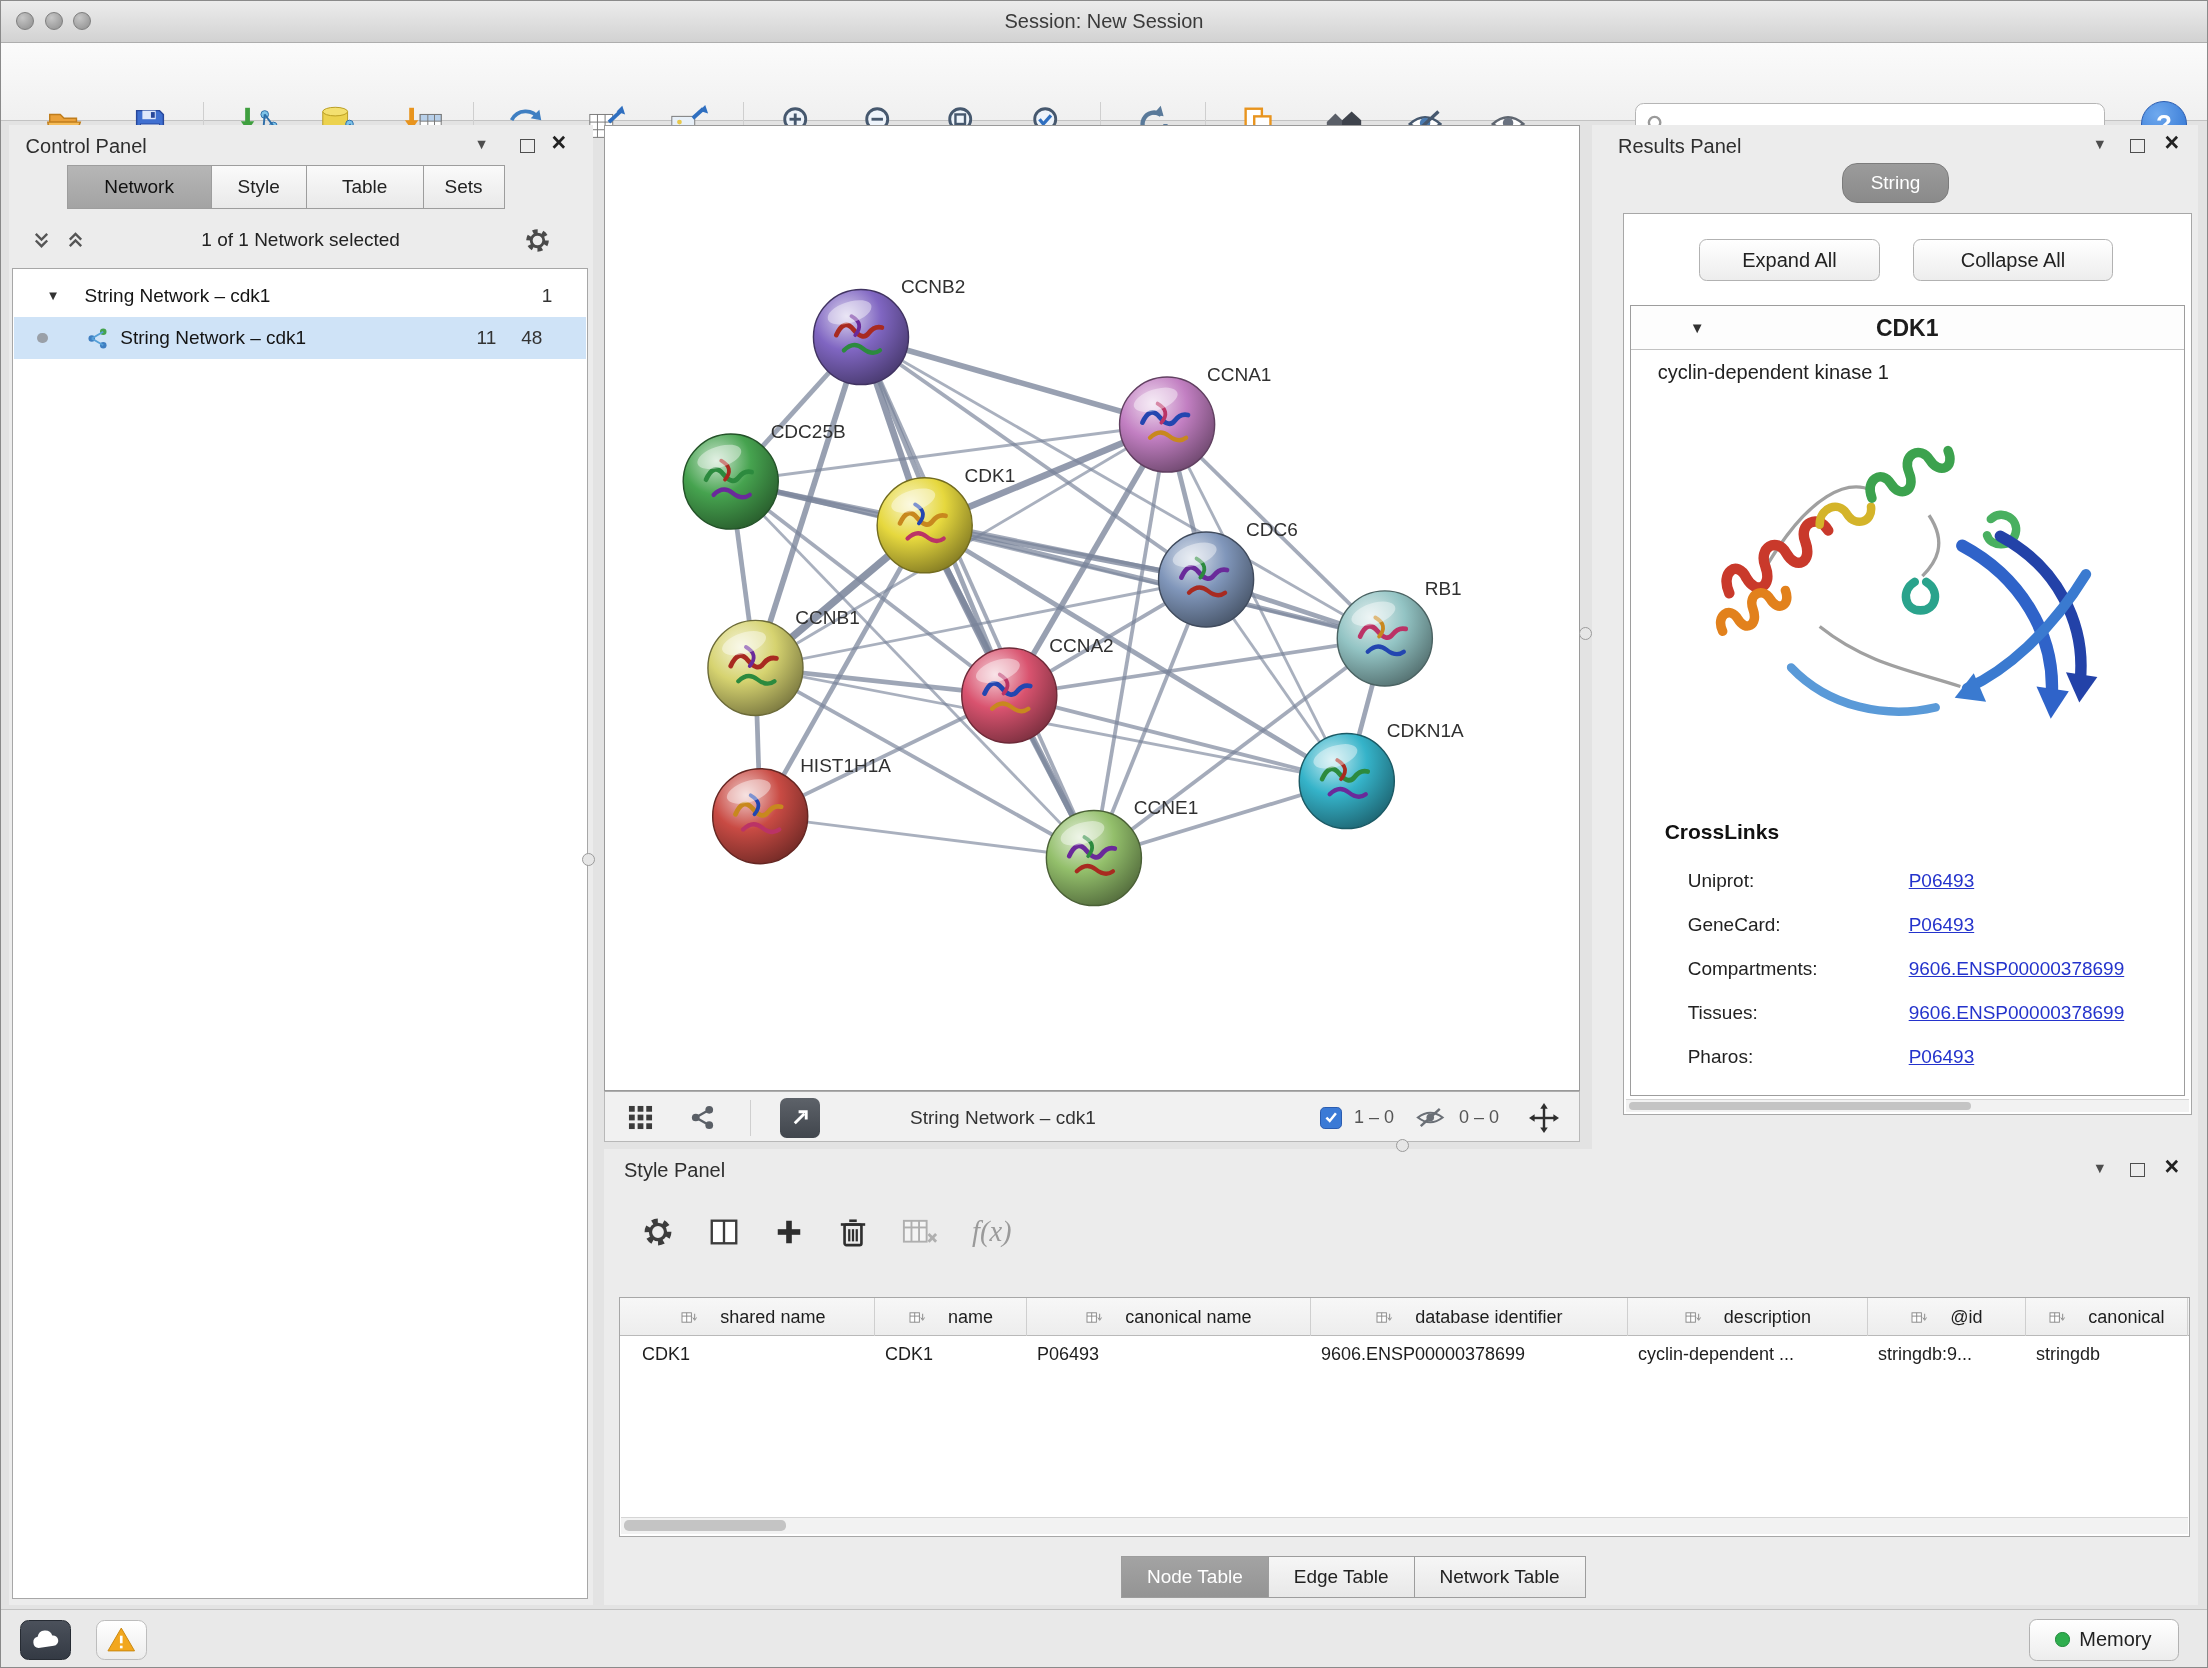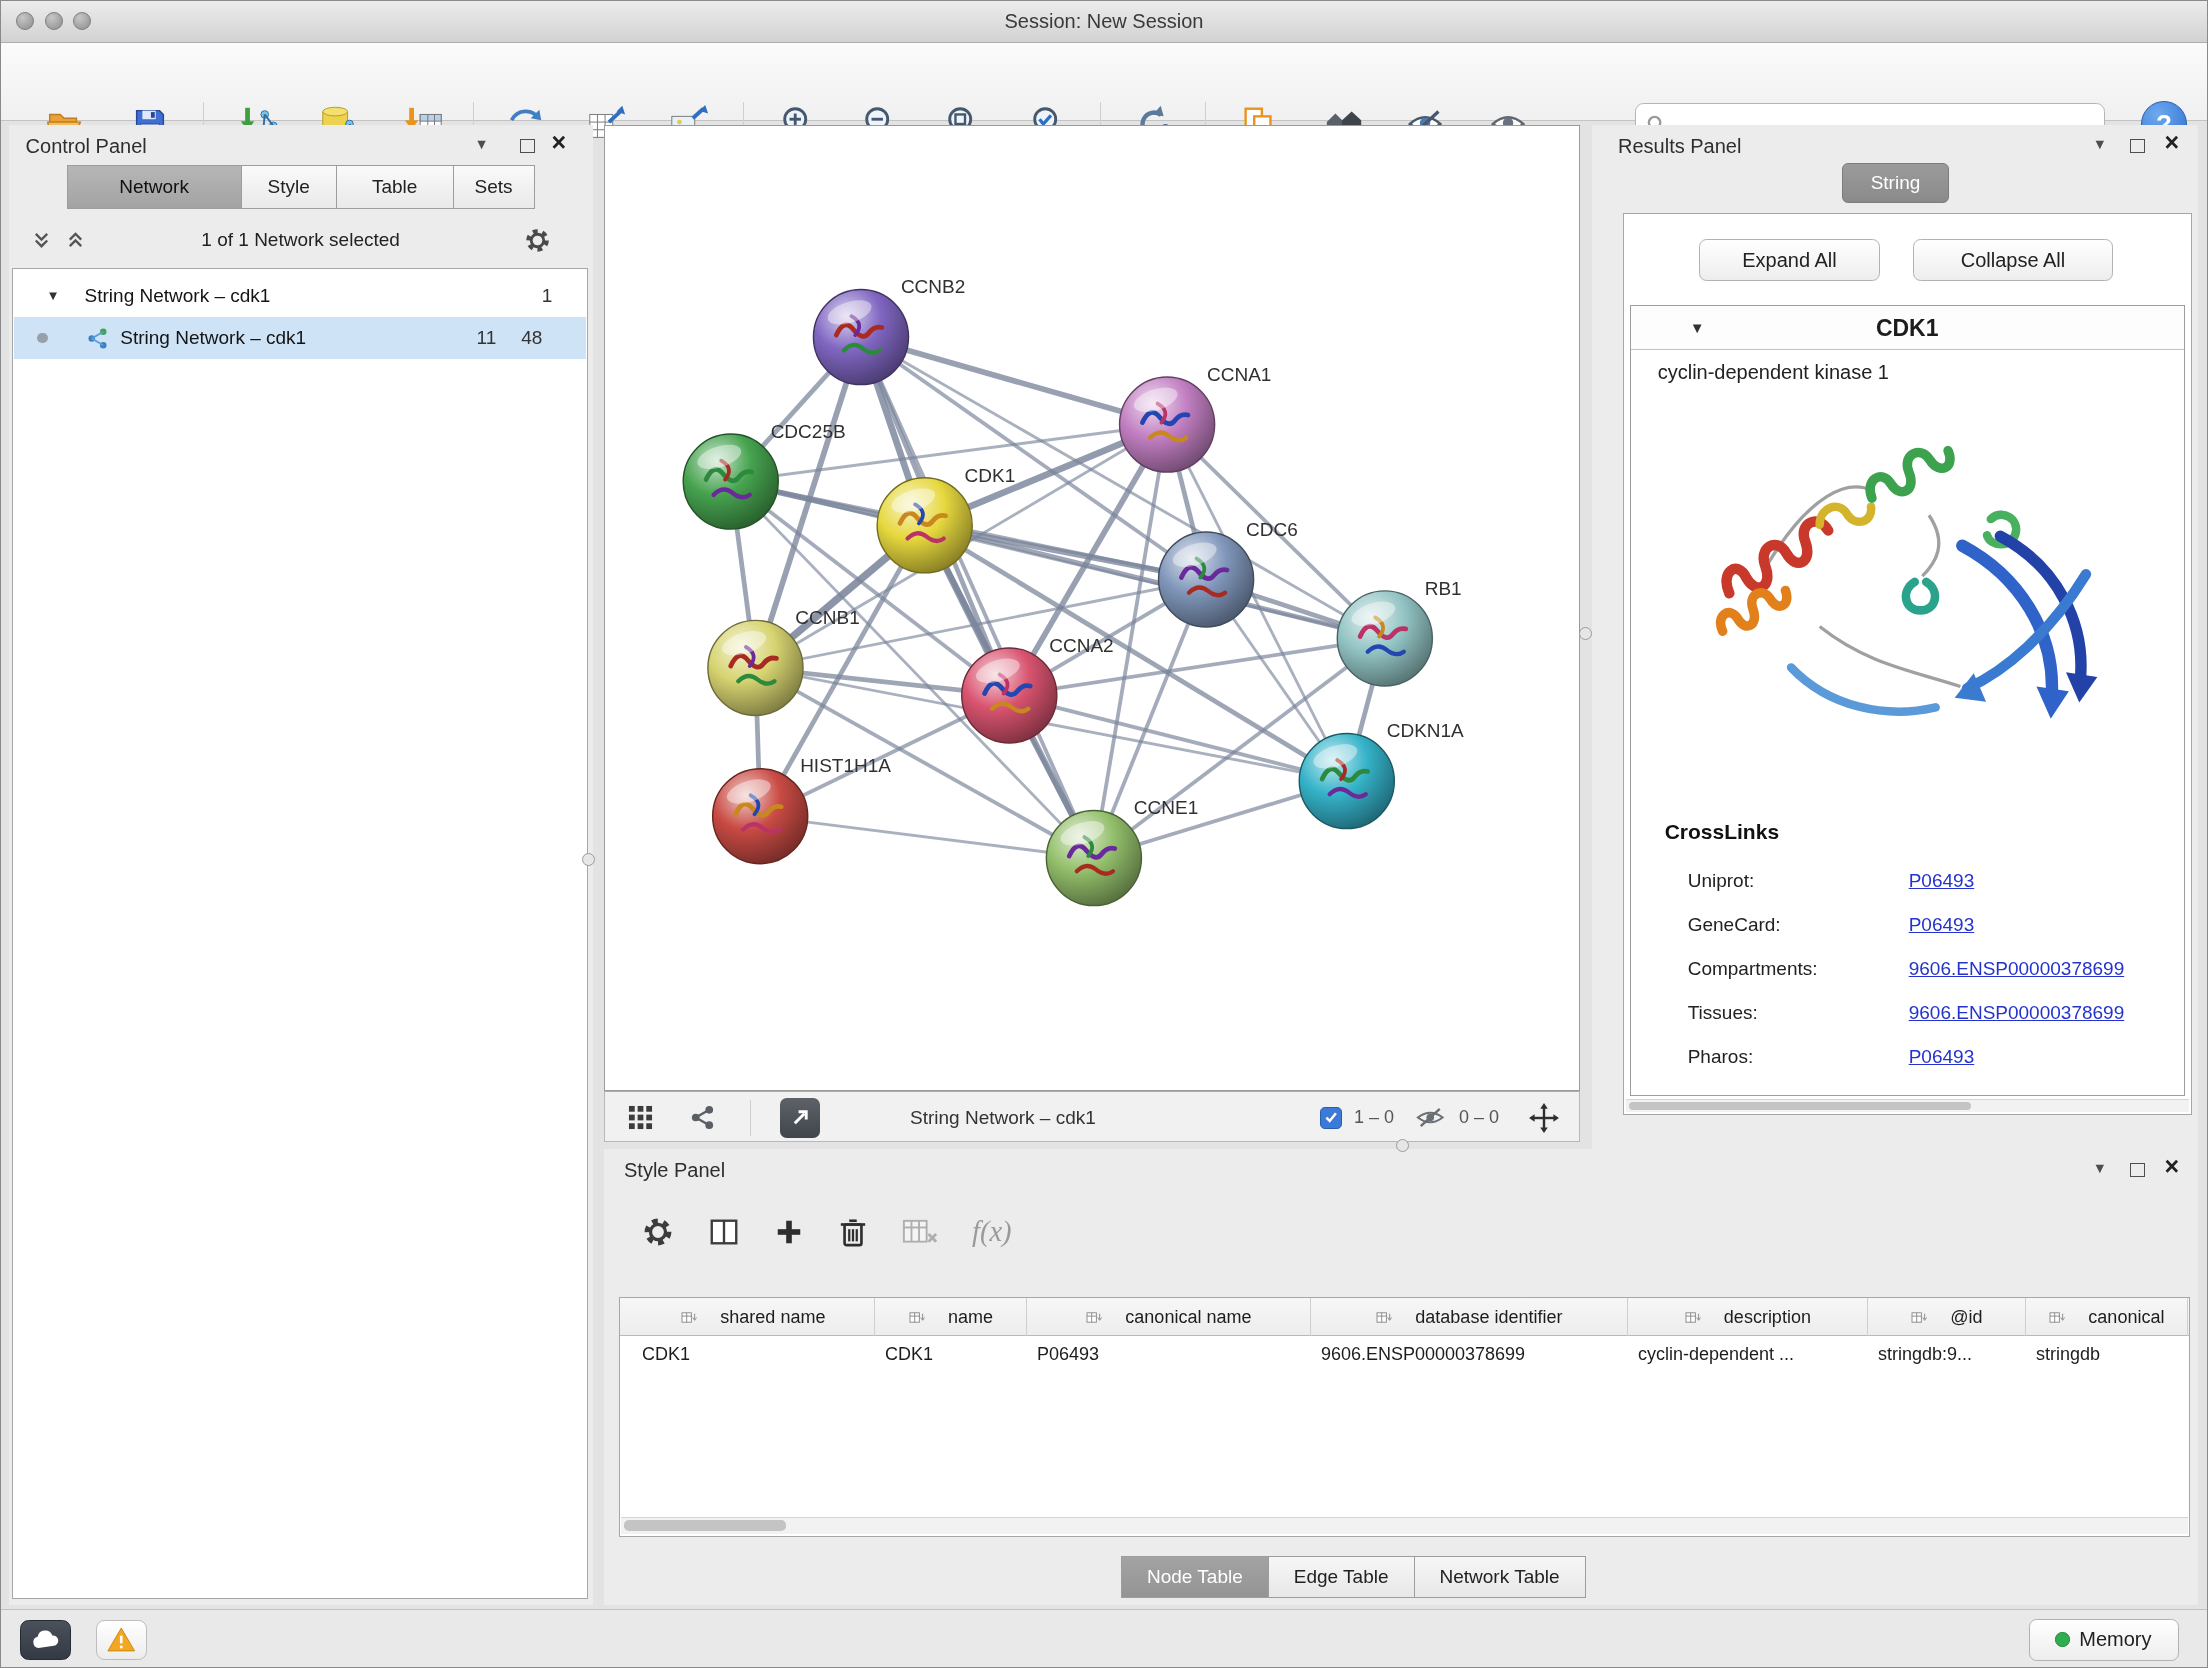--- a/index.html
+++ b/index.html
@@ -55,21 +55,21 @@
   #center-panel{left:603px;top:124px;width:976px;height:1018px;background:transparent}
   .netcanvas{position:absolute;left:0;top:0;width:976px;height:966px;background:#fff;border:1px solid #9a9a9a}
   .netfooter{position:absolute;left:0;top:966px;width:976px;height:51px;background:#f1f1f1;
     border:1px solid #b8b8b8;border-top:1px solid #adadad;display:block}
   .nf-item{position:absolute;top:0;height:51px;display:flex;align-items:center}
   .nf-text{font-size:19px;color:#333}
   .nf-count{font-size:18px;color:#555}
 
   
   #results-panel{left:1591px;top:124px;width:606px;height:1024px}
-  .stringtab{position:absolute;left:250px;top:38px;width:107px;height:40px;border-radius:6px;
+  .stringtab{position:absolute;left:250px;top:38px;width:107px;height:40px;border-radius:15px;
     background:linear-gradient(#9b9b9b,#8a8a8a);border:1px solid #7c7c7c;color:#fff;font-size:19px;
     display:flex;align-items:center;justify-content:center}
   .rbox{position:absolute;left:31px;top:88px;width:569px;height:902px;background:#fff;border:1px solid #a7a7a7}
   .rsection{position:absolute;left:5.7px;top:91px;width:555px;height:791px;border:1px solid #9d9d9d;background:#fff}
   .rsec-head{position:relative;height:44px;border-bottom:1px solid #c2c2c2;background:#fdfdfd}
   .rsec-title{position:absolute;left:0;right:0;top:8.6px;text-align:center;font-size:23px;font-weight:bold;color:#1c1c1c}
   .rsec-desc{position:absolute;left:27px;top:55px;font-size:20px;color:#222}
   .cl-title{position:absolute;left:34px;top:514px;font-size:21px;font-weight:bold;color:#111}
   .cl-rows{position:absolute;left:0;top:554px;width:100%}
   .cl-row{position:relative;height:44px}
@@ -271,21 +271,21 @@
     <div class="helpbtn">?</div>
   </div>
 
   <div class="panel" id="control-panel">
     <div class="ptitle">Control Panel</div>
     <span class="pico tri" style="left:466px">▼</span>
     <span class="pico box" style="left:511px"></span>
     <span class="pico xx" style="left:543px">×</span>
 
     <div class="cp-tabs">
-        <div class="cp-tab sel" style="width: 175px;">Network</div>
+        <div class="cp-tab sel" style="width: 145px;">Network</div>
         <div class="cp-tab" style="width: 96px;">Style</div>
         <div class="cp-tab" style="width: 118px;">Table</div>
         <div class="cp-tab" style="width: 82px;">Sets</div>
       </div>
 
     <div class="cp-status">
       <span style="position:absolute;left:23px;top:15px">
         <svg width="19" height="19" viewBox="0 0 20 20">
             <polyline points="4,3 10,9 16,3" fill="none" stroke="#555" stroke-width="2.5"></polyline>
             <polyline points="4,10 10,16 16,10" fill="none" stroke="#555" stroke-width="2.5"></polyline>

